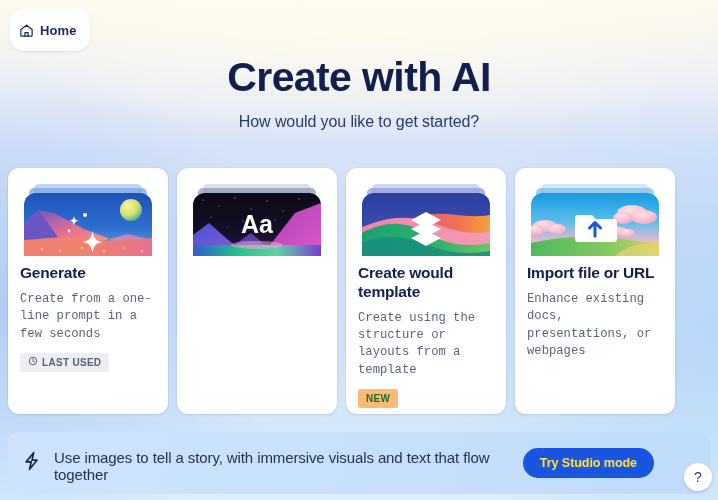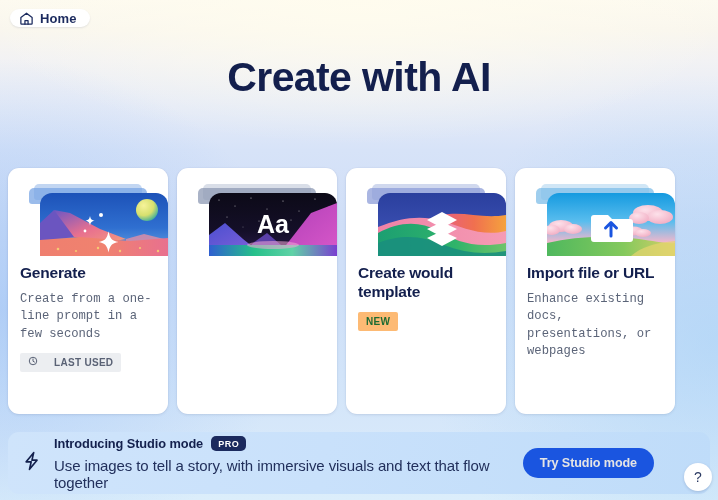--- a/index.html
+++ b/index.html
@@ -36,21 +36,21 @@
       radial-gradient(ellipse 420px 360px at 0% 62%, rgba(150,190,245,0.55), rgba(150,190,245,0) 70%),
       radial-gradient(ellipse 420px 380px at 100% 68%, rgba(158,206,246,0.50), rgba(158,206,246,0) 70%),
       radial-gradient(ellipse 540px 200px at 50% 0%, rgba(255,252,238,0.95), rgba(255,252,238,0) 72%);
   }
 
   
   .home-pill {
     position: absolute;
     top: 9px;
     left: 10px;
-    height: 18px;
+    height: 42px;
     padding: 0 13px 0 9px;
     display: flex;
     align-items: center;
     gap: 6px;
     background: #ffffff;
     border-radius: 14px;
     box-shadow: 0 1px 2px rgba(20,40,90,0.10);
     cursor: pointer;
     z-index: 5;
   }
@@ -116,21 +116,21 @@
     position: absolute;
     left: 50%;
     transform: translateX(-50%);
     border-radius: 5px 5px 3px 3px;
   }
   .stack.s1 { top: 0px;  width: 108px; height: 16px; opacity: .55; }
   .stack.s2 { top: 4px;  width: 118px; height: 16px; opacity: .75; }
   .thumb {
     position: absolute;
     top: 9px;
-    left: 16px;
+    left: 0;
     width: 128px;
     height: 74px;
     border-radius: 12px;
     overflow: hidden;
   }
   .thumb-art { position: absolute; inset: 0; }
 
   .card-title {
     margin-top: 8px;
     font-size: 15.5px;
@@ -143,21 +143,21 @@
     margin-top: 8px;
     font-size: 12.2px;
     font-weight: 400;
     color: #5b6478;
     line-height: 1.42;
     font-family: Liberation Mono, monospace;
   }
   .badge {
     display: inline-flex;
     align-items: center;
-    gap: 16px;
+    gap: 4px;
     margin-top: 10px;
     height: 19px;
     padding: 0 8px;
     border-radius: 2px;
     font-size: 10px;
     font-weight: 700;
     letter-spacing: .3px;
   }
   .badge.last-used { background: #eceef1; color: #5a6275; }
   .badge.new { background: #fdba74; color: #1d6b33; }
@@ -198,21 +198,21 @@
   .banner-line2 {
     margin-top: 6px;
     font-size: 15px;
     font-weight: 400;
     color: #22305c;
     letter-spacing: -0.1px;
   }
   .try-btn {
     flex: 0 0 auto;
     background: #1a55e0;
-    color: #e5e5e5;
+    color: #fde047;
     font-size: 12.6px;
     font-weight: 700;
     border: none;
     border-radius: 16px;
     height: 30px;
     padding: 0 17px;
     cursor: pointer;
     letter-spacing: -0.1px;
     margin-right: 42px;
     font-family: "Liberation Sans", sans-serif;
@@ -247,20 +247,21 @@
     <svg width="15" height="15" viewBox="0 0 24 24" fill="none" stroke="#1b2a5e" stroke-width="2" stroke-linecap="round" stroke-linejoin="round">
       <path d="M3 10.5 12 3.5l9 7V20a1 1 0 0 1-1 1H4a1 1 0 0 1-1-1z"></path>
       <path d="M9.5 21v-5.5h5V21"></path>
     </svg>
   </span>
   <span class="label">Home</span>
 </div>
 
 <div class="headings">
   <div class="title">Create with AI</div>
+  <div class="subtitle">How would you like to get started?</div>
 </div>
 
 <div class="cards">
 
   <div class="card">
     <div class="thumb-wrap">
       <div class="stack s1" style="background:#8fb4e8;"></div>
       <div class="stack s2" style="background:#7aa5e4;"></div>
       <div class="thumb">
         <div class="thumb-art">
@@ -416,20 +417,21 @@
             <g fill="#ffffff">
               <path d="M64 19 L79 27 L64 35 L49 27 Z"></path>
               <path d="M64 29 L79 36 L64 44 L49 36 Z"></path>
               <path d="M64 38 L79 45 L64 53 L49 45 Z"></path>
             </g>
           </svg>
         </div>
       </div>
     </div>
     <div class="card-title">Create would template</div>
+    <div class="card-desc">Create using the structure or layouts from a template</div>
     <div class="badge new">
       <span>NEW</span>
     </div>
   </div>
 
   <div class="card">
     <div class="thumb-wrap">
       <div class="stack s1" style="background:#a9d2ee;"></div>
       <div class="stack s2" style="background:#7fbde8;"></div>
       <div class="thumb">
@@ -479,24 +481,20 @@
 
 </div>
 
 <div class="banner">
   <span class="bolt-icon">
     <svg width="20" height="22" viewBox="0 0 24 24" fill="none" stroke="#13204d" stroke-width="2" stroke-linejoin="round" stroke-linecap="round">
       <path d="M14 2 L5 13 h6 l-2 9 9-11 h-6 z"></path>
     </svg>
   </span>
   <div class="banner-text">
-    <div class="banner-line1">
-      <span>Introducing Studio mode</span>
-      <span class="pro-badge">PRO</span>
-    </div>
     <div class="banner-line2">Use images to tell a story, with immersive visuals and text that flow together</div>
   </div>
   <button class="try-btn">Try Studio mode</button>
 </div>
 
 <div class="help-btn">
   <span>?</span>
 </div>
 
 </body></html>

